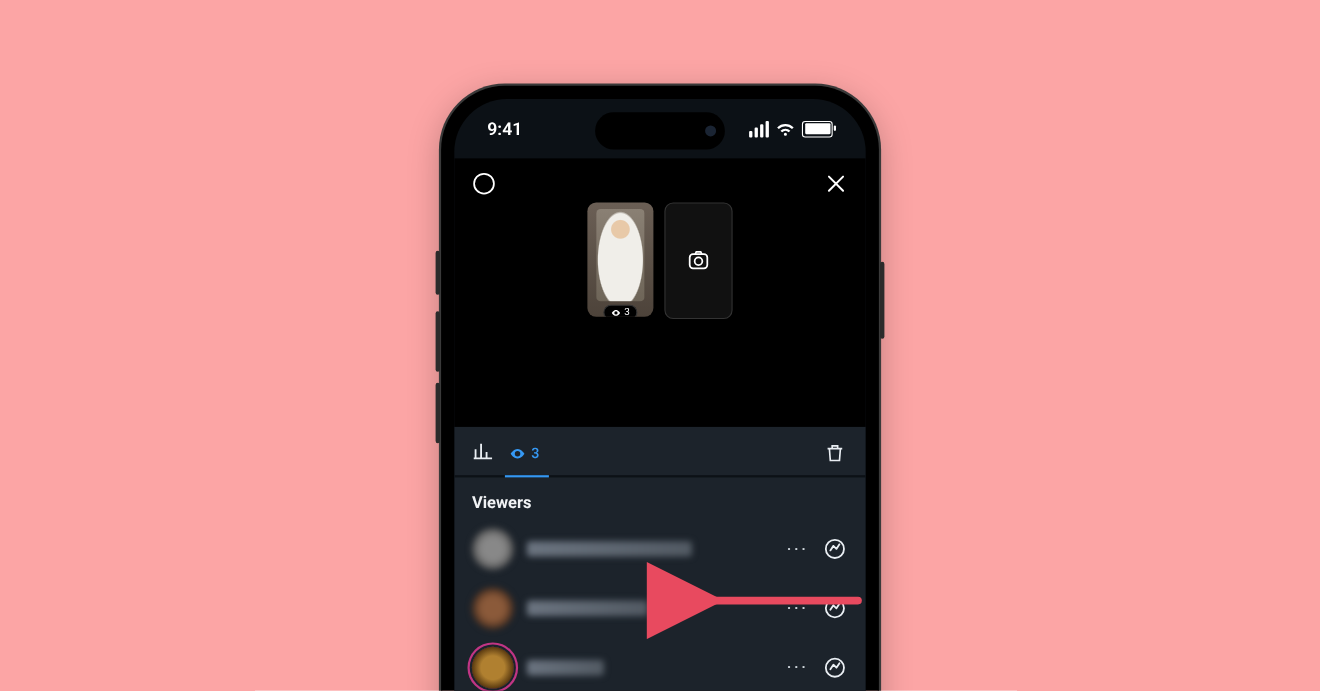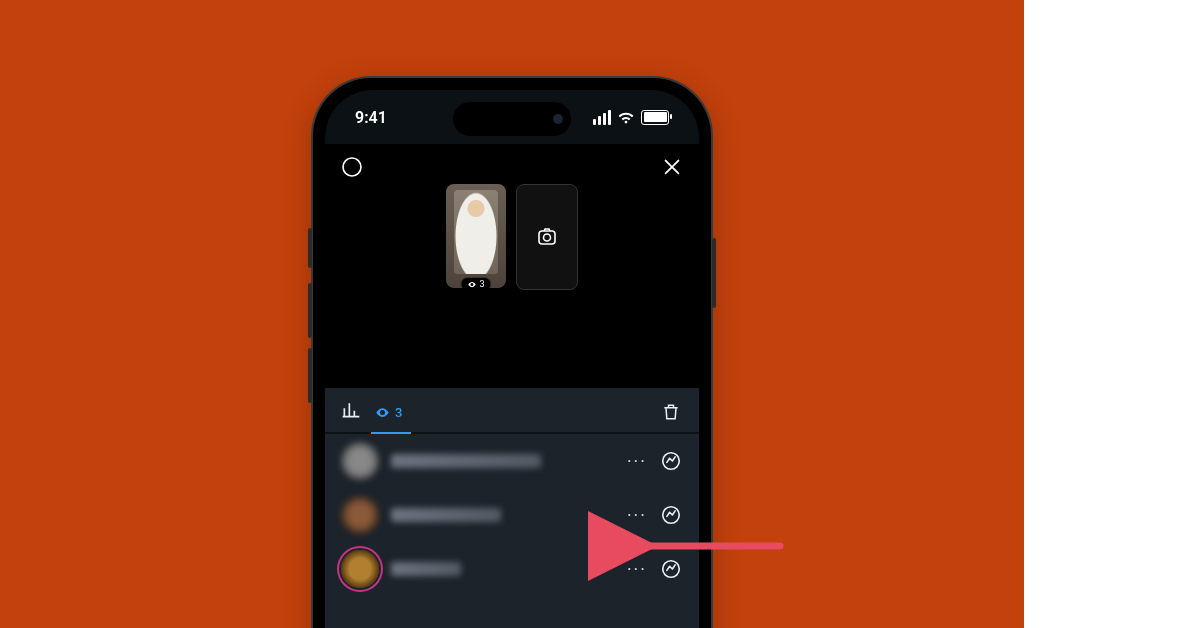--- a/index.html
+++ b/index.html
@@ -1,16 +1,16 @@
 <!DOCTYPE html>
 <html><head>
 <meta charset="utf-8">
 <style>
   html,body{margin:0;padding:0;width:1200px;height:628px;overflow:hidden;font-family:-apple-system,BlinkMacSystemFont,"Segoe UI",Roboto,Helvetica,Arial,sans-serif;}
-  .canvas{width:1024px;height:628px;background:#c2410c;position:relative;}
+  .canvas{width:1200px;height:628px;background:#fca5a5;position:relative;}
   
   .phone{
     position:absolute;
     left:50%;
     top:78px;
     transform:translateX(-50%);
     width:398px;
     height:820px;
     border-radius:58px;
     background:#000;
@@ -197,20 +197,21 @@
             </span>
             <span class="spacer"></span>
             <span class="act">
               <svg width="20" height="20" viewBox="0 0 24 24" fill="none" stroke="#e9eef3" stroke-width="1.8">
                   <path d="M4 7h16M9 7V4h6v3M6 7l1 13h10l1-13"></path>
                 </svg>
             </span>
           </div>
           <div class="tab-line"></div>
 
+          <div class="sect-title">Viewers</div>
           <div id="viewers-list">
               <div class="row">
                 <div class="avatar av-grad-1"></div>
                 <div class="name-wrap">
                   <div class="name-blur pix small" style="width: 150px;"></div>
                 </div>
                 <div class="dots">···</div>
                 <div class="act">
                   <svg width="22" height="22" viewBox="0 0 24 24" fill="none" stroke="#e9eef3" stroke-width="1.8">
                     <circle cx="12" cy="12" r="9"></circle>

